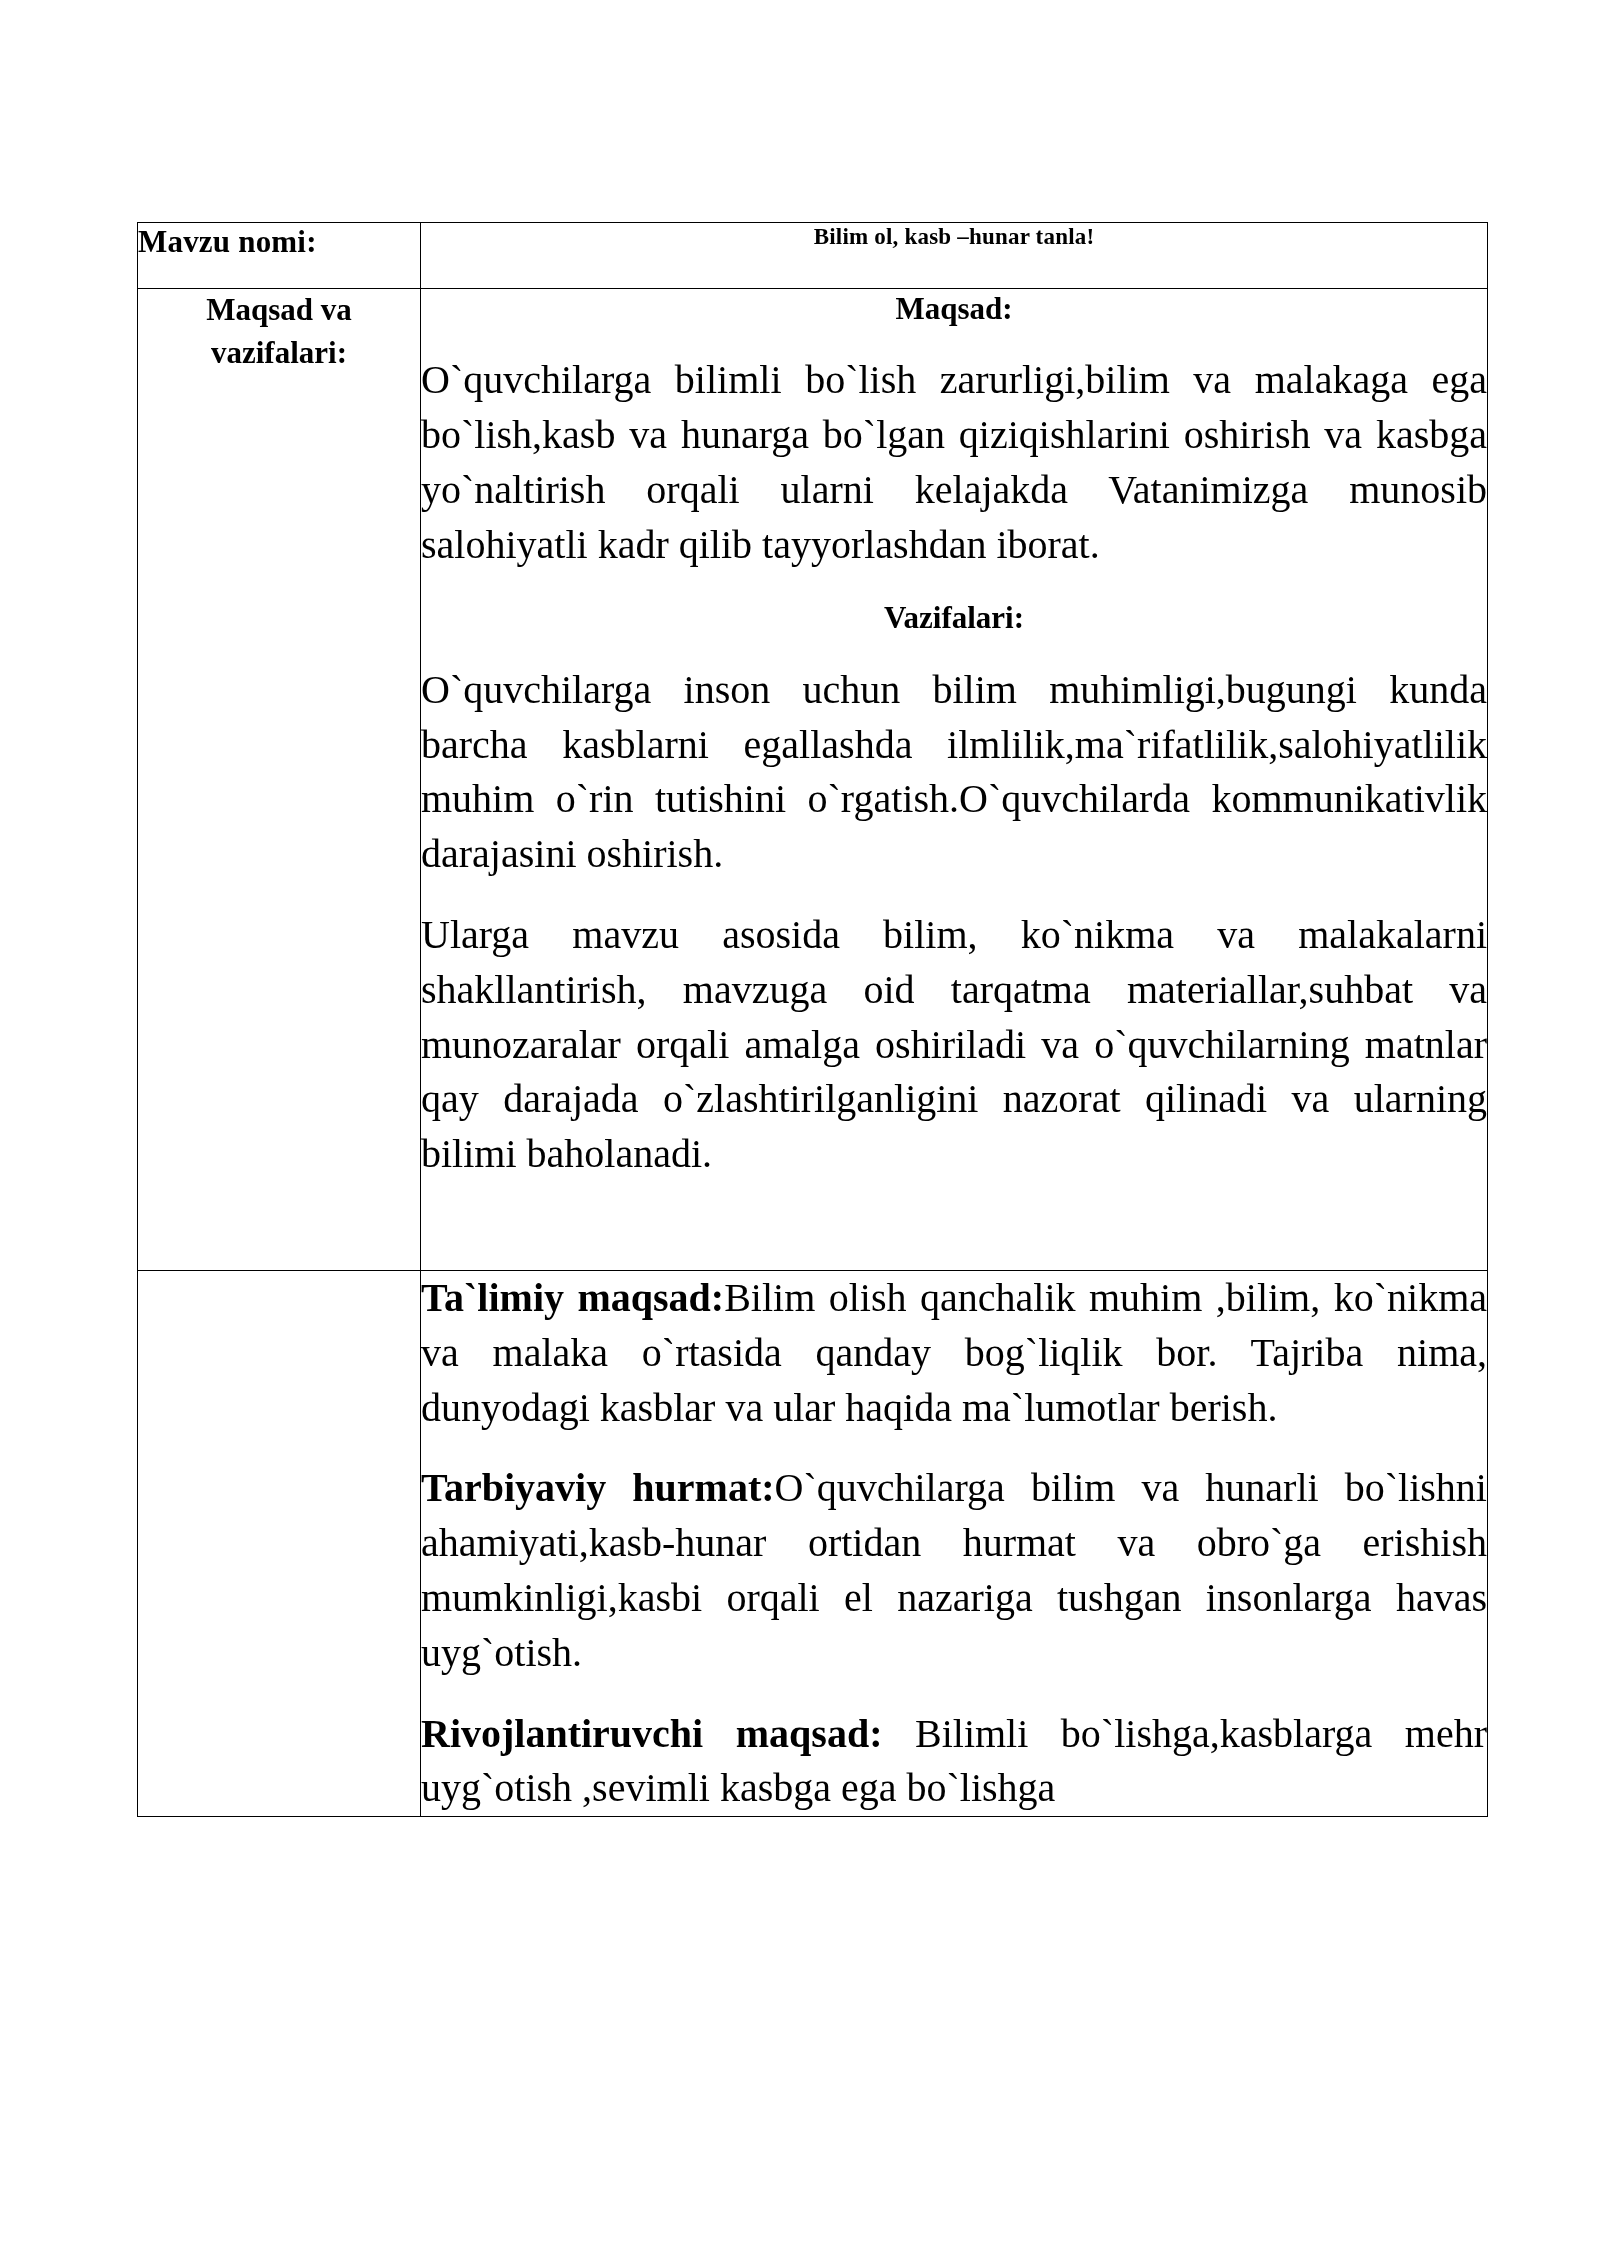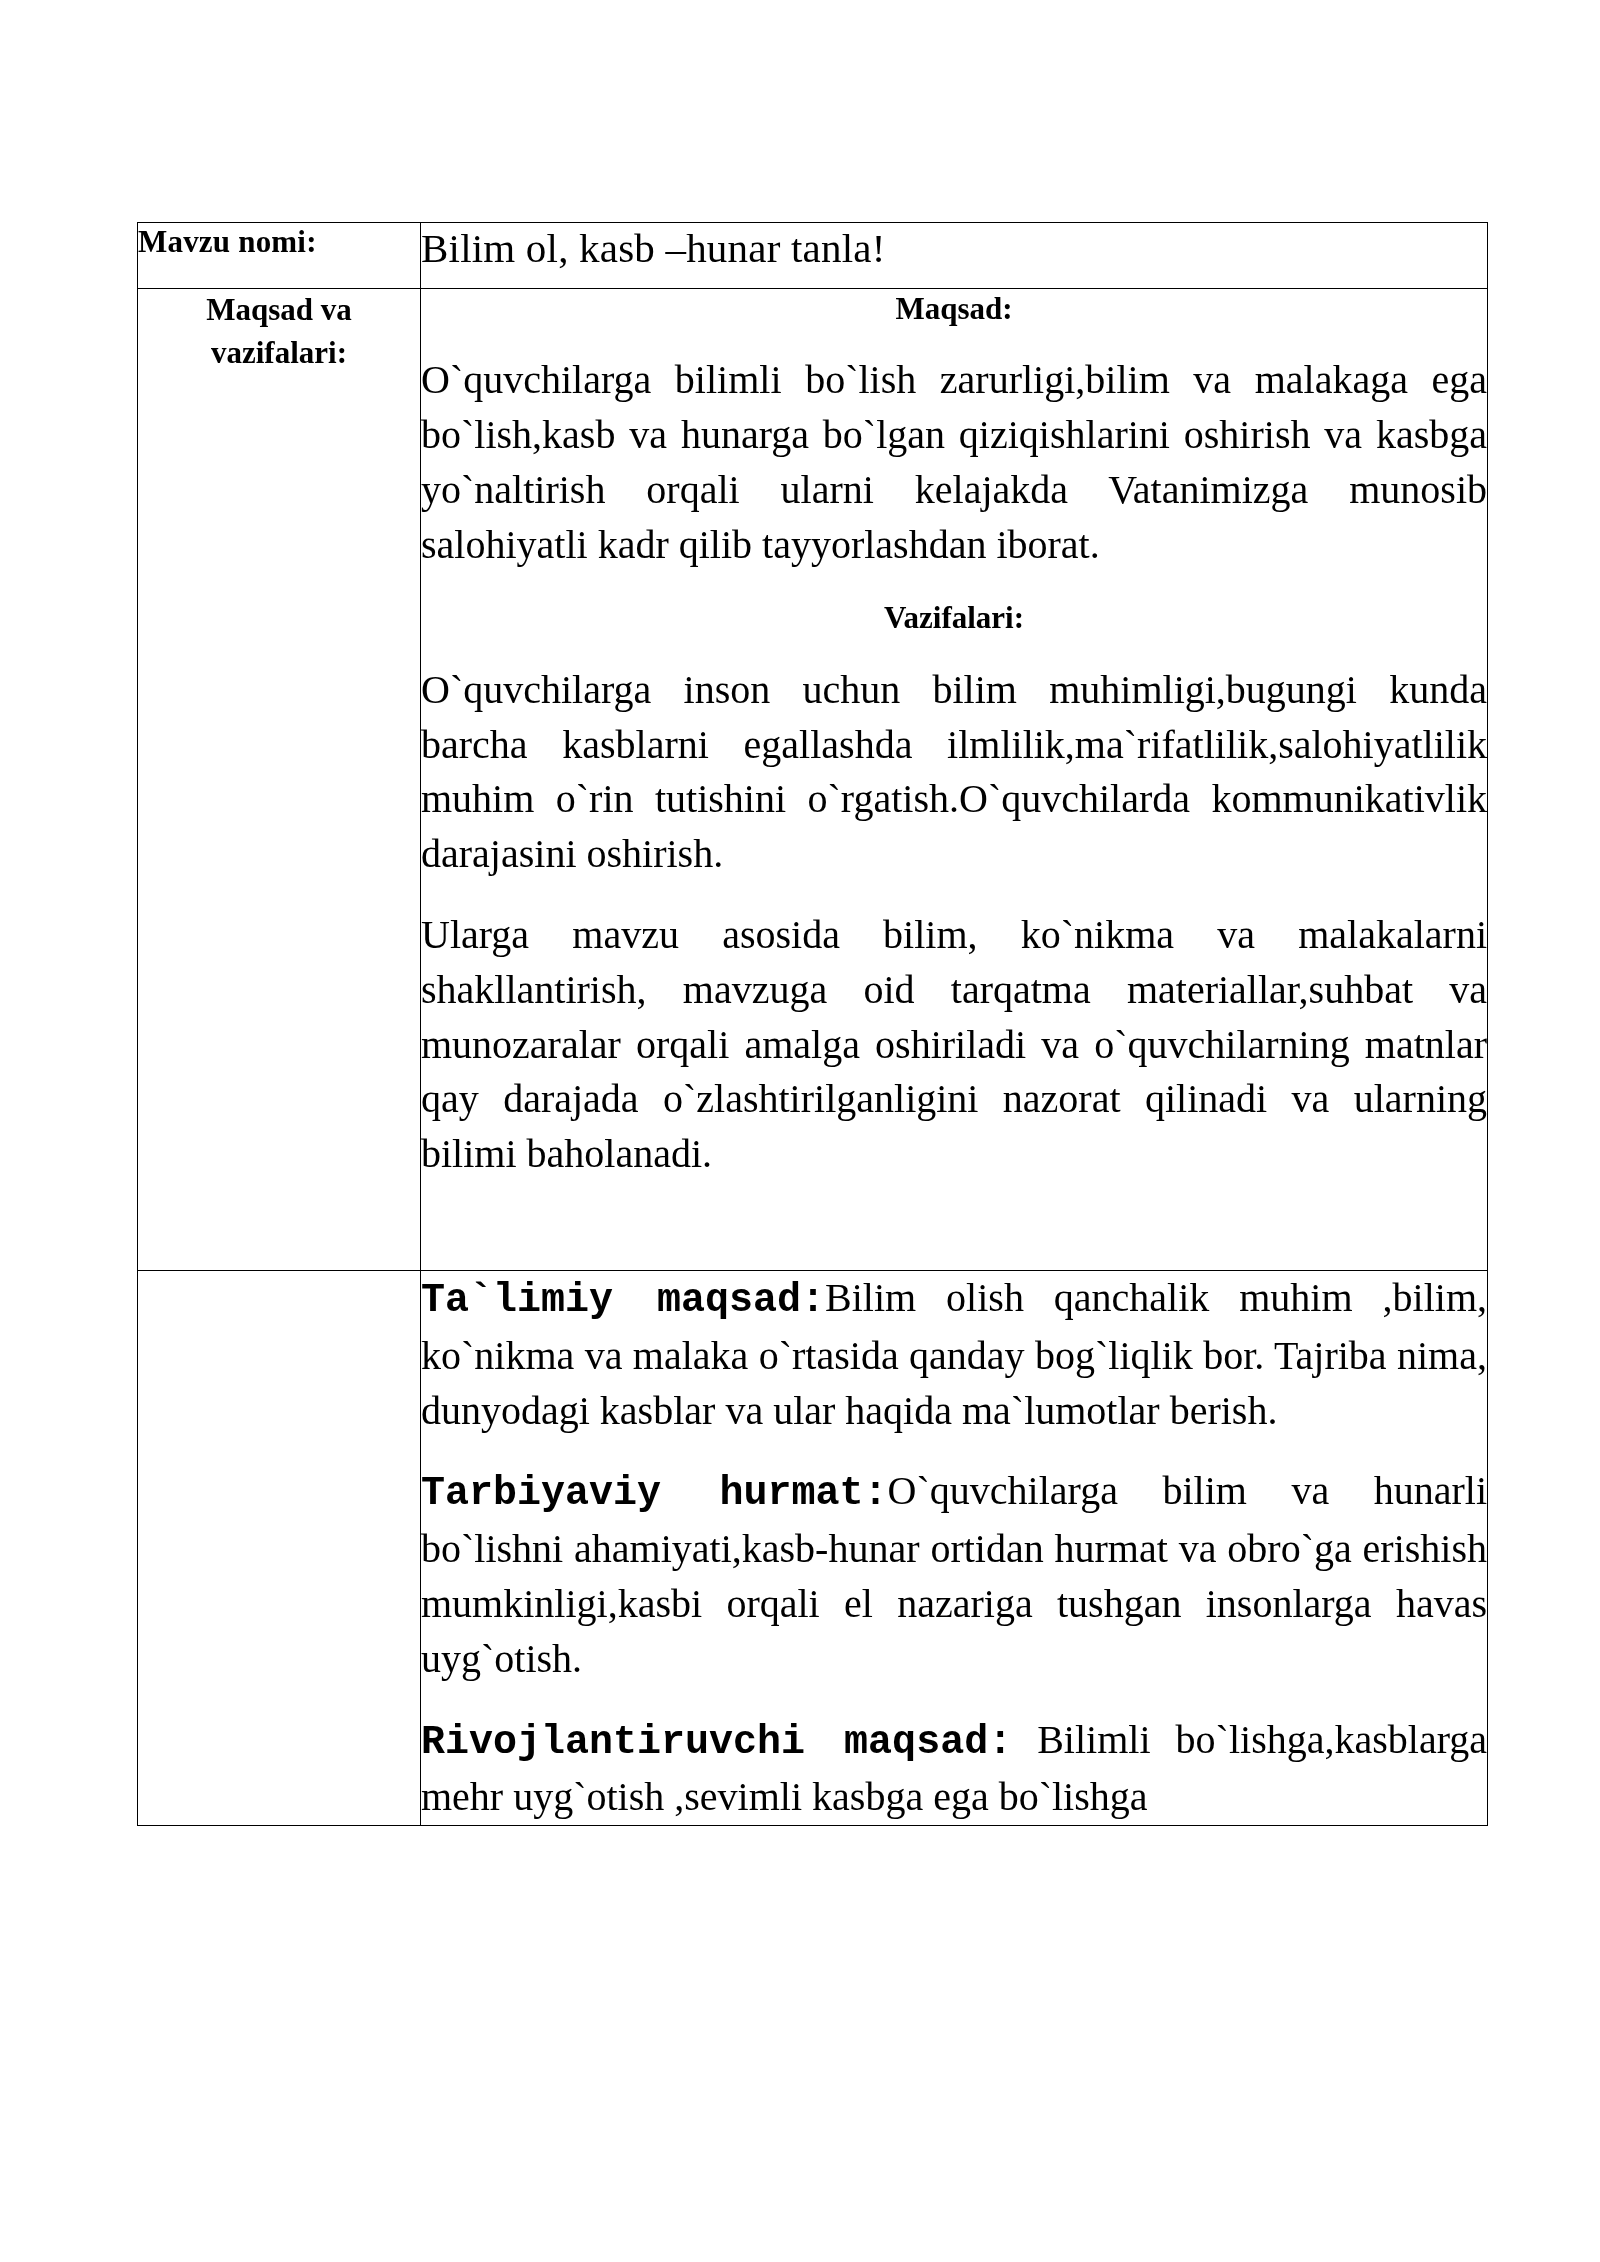--- a/index.html
+++ b/index.html
@@ -59,23 +59,23 @@
     height: 66px;
     box-sizing: border-box;
   }
   .hdr-label {
     font-size: 31px;
     font-weight: bold;
     line-height: 1.25;
     letter-spacing: 0.2px;
   }
   .hdr-title {
-    font-size: 41px;
-    font-weight: normal;
-    text-align: left;
+    font-size: 23px;
+    font-weight: bold;
+    text-align: center;
     line-height: 1.25;
     letter-spacing: 0.2px;
   }
 
   
   .row1-label-cell {
     vertical-align: middle;
     text-align: center;
     padding: 10px 14px;
   }
@@ -108,21 +108,20 @@
   .sec-head {
     font-weight: bold;
     font-size: 31px;
     margin: 0 0 24px 0;
     line-height: 1.3;
     text-align: center;
   }
 
   .lead {
     font-weight: bold;
-    font-family: Liberation Mono, monospace;
   }
 
   .spacer-bottom {
     height: 62px;
   }
 
   .clip-last {
     overflow: hidden;
     max-height: 112px;
   }

